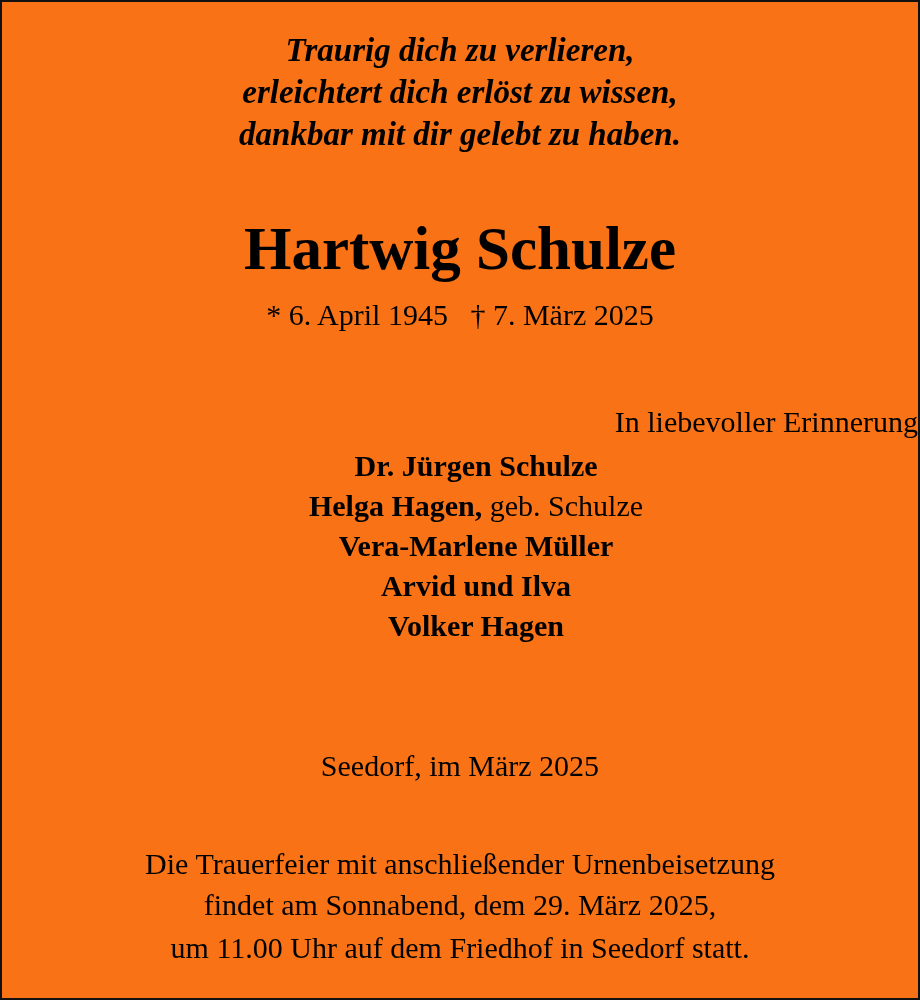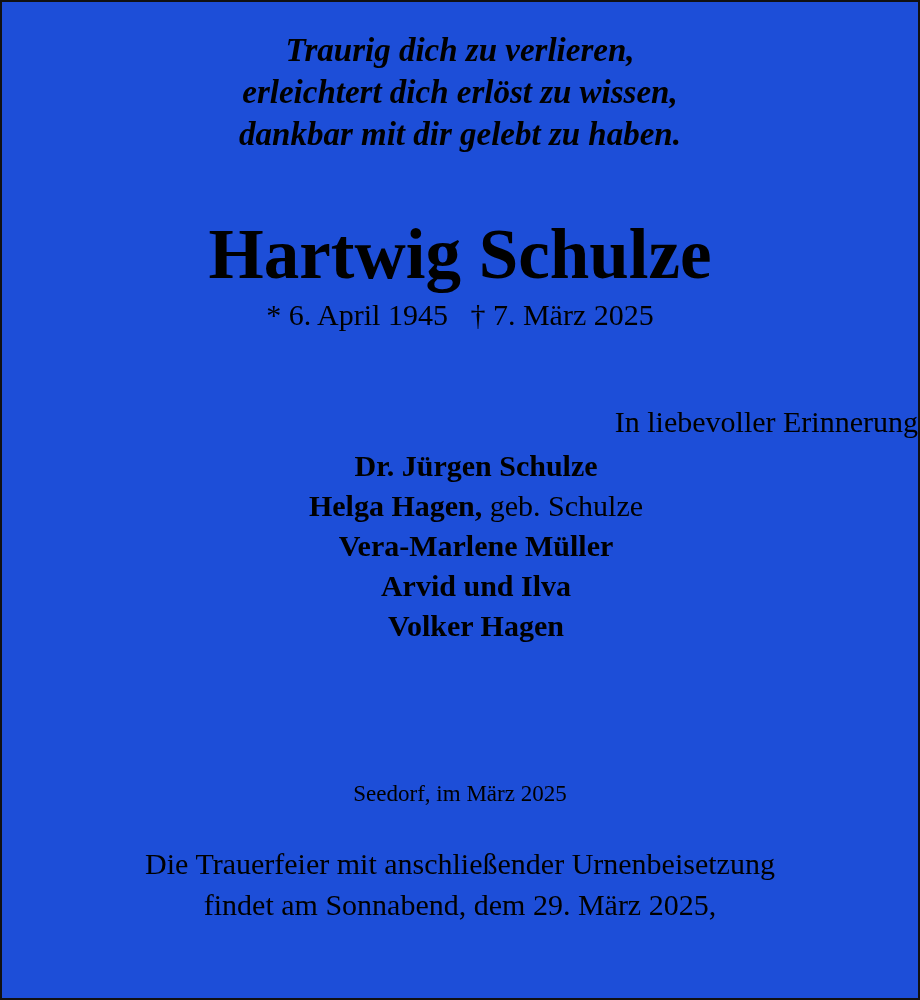--- a/index.html
+++ b/index.html
@@ -2,33 +2,33 @@
 <html><head>
 <meta charset="utf-8">
 <style>
   html, body { margin: 0; padding: 0; background: #ffffff; }
   body { width: 920px; height: 1000px; overflow: hidden; }
   .frame {
     position: absolute; left: 0; top: 0;
     width: 920px; height: 1000px;
     box-sizing: border-box;
     border: 2px solid #111111;
-    background: #1d4ed8;
+    background: #f97316;
     color: #000000;
     font-family: "Liberation Serif", "DejaVu Serif", serif;
     text-align: center;
   }
   .line { position: absolute; left: 0; width: 100%; white-space: nowrap; }
   .motto { font-style: italic; font-weight: bold; font-size: 33px; }
-  .name { font-weight: bold; font-size: 71px; }
+  .name { font-weight: bold; font-size: 61px; }
   .dates { font-size: 30px; }
   .intro { font-size: 30px; }
   .mourner { font-size: 30px; font-weight: bold; padding-left: 16px; }
   .mourner .normal { font-weight: normal; }
-  .place { font-size: 23px; margin-top: 32px; }
+  .place { font-size: 30px; }
   .service { font-size: 30px; }
 </style>
 </head>
 <body>
 
 <div class="frame">
 
   <div class="line motto" style="top:30px;">Traurig dich zu verlieren,</div>
   <div class="line motto" style="top:72px;">erleichtert dich erlöst zu wissen,</div>
   <div class="line motto" style="top:114px;font-family:Liberation Serif, serif;">dankbar mit dir gelebt zu haben.</div>
@@ -54,14 +54,15 @@
     <span>Arvid und Ilva</span>
   </div>
   <div class="line mourner" style="top:607px;">
     <span>Volker Hagen</span>
   </div>
 
   <div class="line place" style="top:747px;">Seedorf, im März 2025</div>
 
   <div class="line service" style="top:845px;">Die Trauerfeier mit anschließender Urnenbeisetzung</div>
   <div class="line service" style="top:886px;">findet am Sonnabend, dem 29. März 2025,</div>
+  <div class="line service" style="top:929px;">um 11.00 Uhr auf dem Friedhof in Seedorf statt.</div>
 
 </div>
 
 </body></html>

